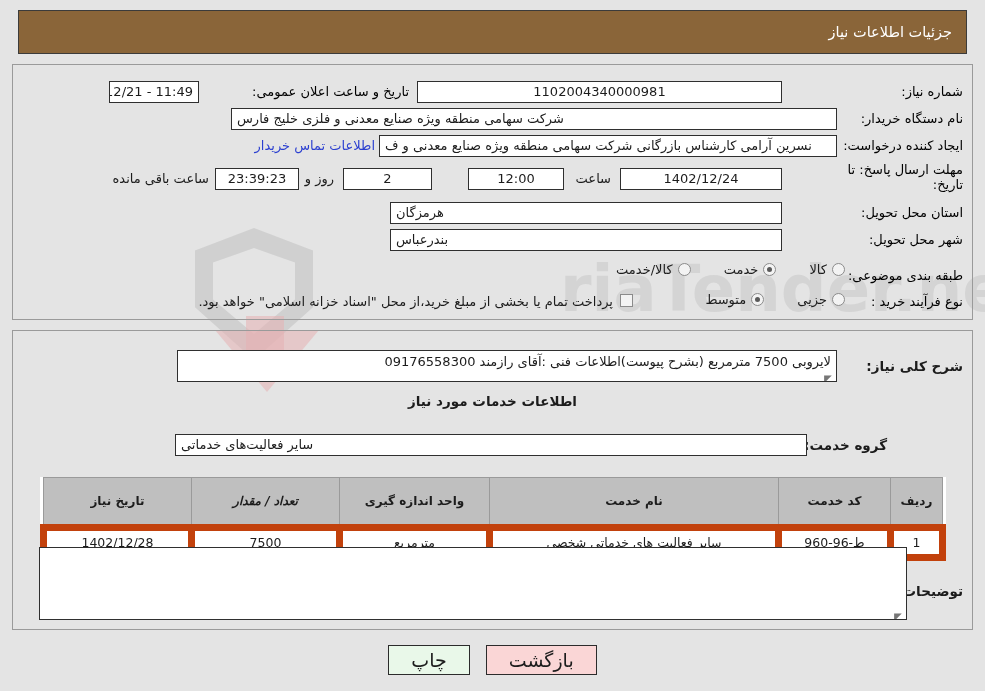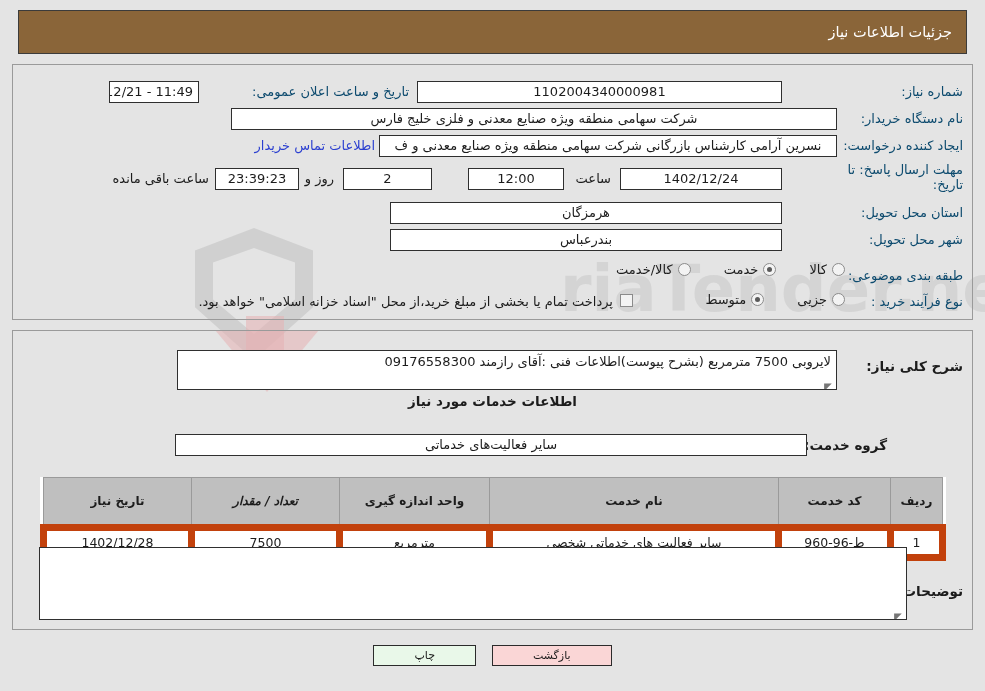--- a/index.html
+++ b/index.html
@@ -86,36 +86,36 @@
     height: 22px;
     line-height: 20px;
     font-size: 13px;
     color: #1c1c1c;
     padding: 0 5px;
     overflow: hidden;
     white-space: nowrap;
     text-overflow: clip;
   }
   .fbox.center { text-align: center; }
-  .fbox.right  { text-align: center; }
+  .fbox.right  { text-align: left; }
   .fbox.cream  { background: #ffffff; }
   .plain {
     font-size: 13px;
     color: #1c1c1c;
     white-space: nowrap;
   }
   .link {
     color: #2b3fd0;
     font-size: 13px;
     white-space: nowrap;
     cursor: pointer;
   }
 
   
-  .lbl-col { position: absolute; right: 22px; text-align: right; font-size: 13px; color:#0c4a6e; z-index: 12; white-space: nowrap;}
+  .lbl-col { position: absolute; right: 22px; text-align: right; font-size: 13px; color:#000000; z-index: 12; white-space: nowrap;}
   .lbl-two-line { line-height: 15px; }
 
   
   .radio {
     display: inline-block;
     width: 13px; height: 13px;
     border: 1px solid #8b8b8b;
     border-radius: 50%;
     background: #f3f3f3;
     vertical-align: middle;
@@ -216,22 +216,22 @@
     position: absolute;
     left: 0; right: 0;
     top: 645px;
     display: flex;
     justify-content: center;
     gap: 16px;
     z-index: 12;
   }
   .btn {
     border: 1px solid #2b2b2b;
-    font-size: 11px;
-    padding: 3px 40px;
+    font-size: 19px;
+    padding: 3px 22px;
     cursor: pointer;
     color: #1c1c1c;
     font-family: inherit;
     text-align: right;
   }
   .btn-print  { background: #e9f8e9; }
   .btn-back   { background: #fad6d6; }
 </style>
 </head>
 <body>
@@ -305,21 +305,21 @@
     <span class="radio on" id="prc-r1"></span>
     <span class="rlabel">متوسط</span>
   </span>
 </div>
 <span class="checkbox" style="position:absolute; right:352px; top:294px; z-index:12;"></span>
 <div class="plain" style="position:absolute; right:372px; top:294px; z-index:12;">پرداخت تمام یا بخشی از مبلغ خرید،از محل "اسناد خزانه اسلامی" خواهد بود.</div>
 
 <div class="panel" id="panel-mid"></div>
 
 <div class="sec-label" style="right:22px; top:358px;">شرح کلی نیاز:</div>
-<div class="ta" style="right:148px; top:350px; width:660px; height:40px;">
+<div class="ta" style="right:148px; top:350px; width:660px; height:32px;">
   <span>لایروبی 7500 مترمربع (بشرح پیوست)اطلاعات فنی :آقای رازمند 09176558300</span>
   <span class="grip">◥</span>
 </div>
 
 <div class="heading-center" style="right:0; left:0; top:393px; text-align:center;">اطلاعات خدمات مورد نیاز</div>
 
 <div class="sec-label" style="right:98px; top:437px;">گروه خدمت:</div>
 <div class="fbox right" style="position:absolute; right:178px; top:434px; width:632px; z-index:12;">سایر فعالیت‌های خدماتی</div>
 
 <table class="items">

